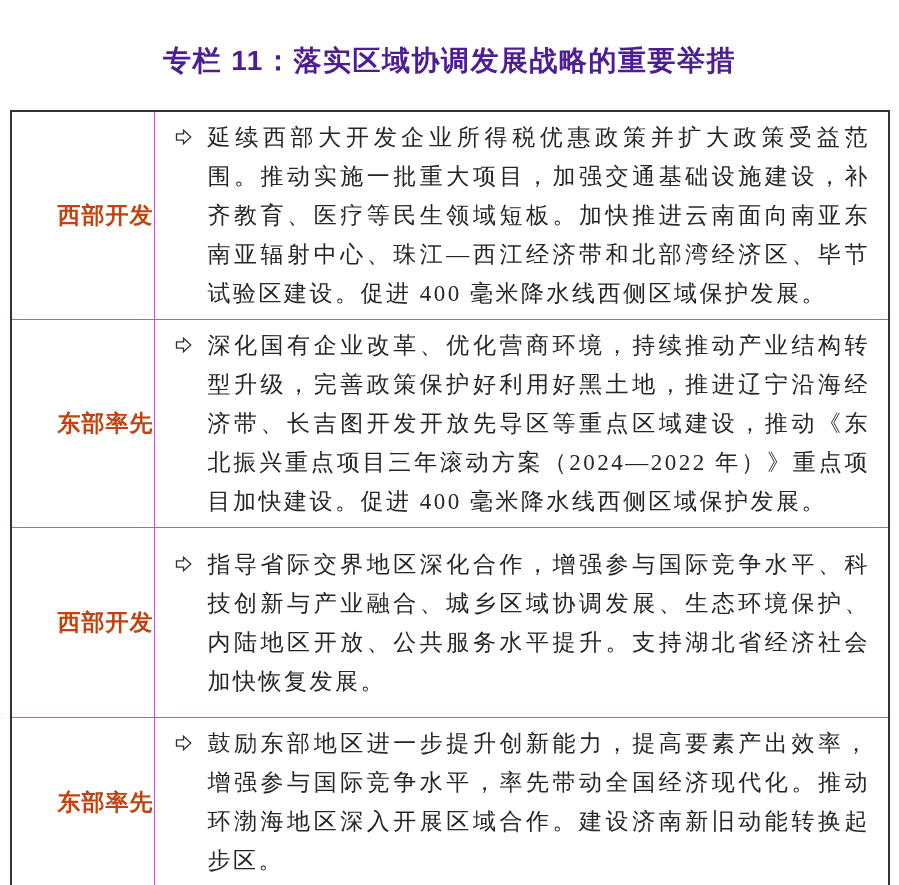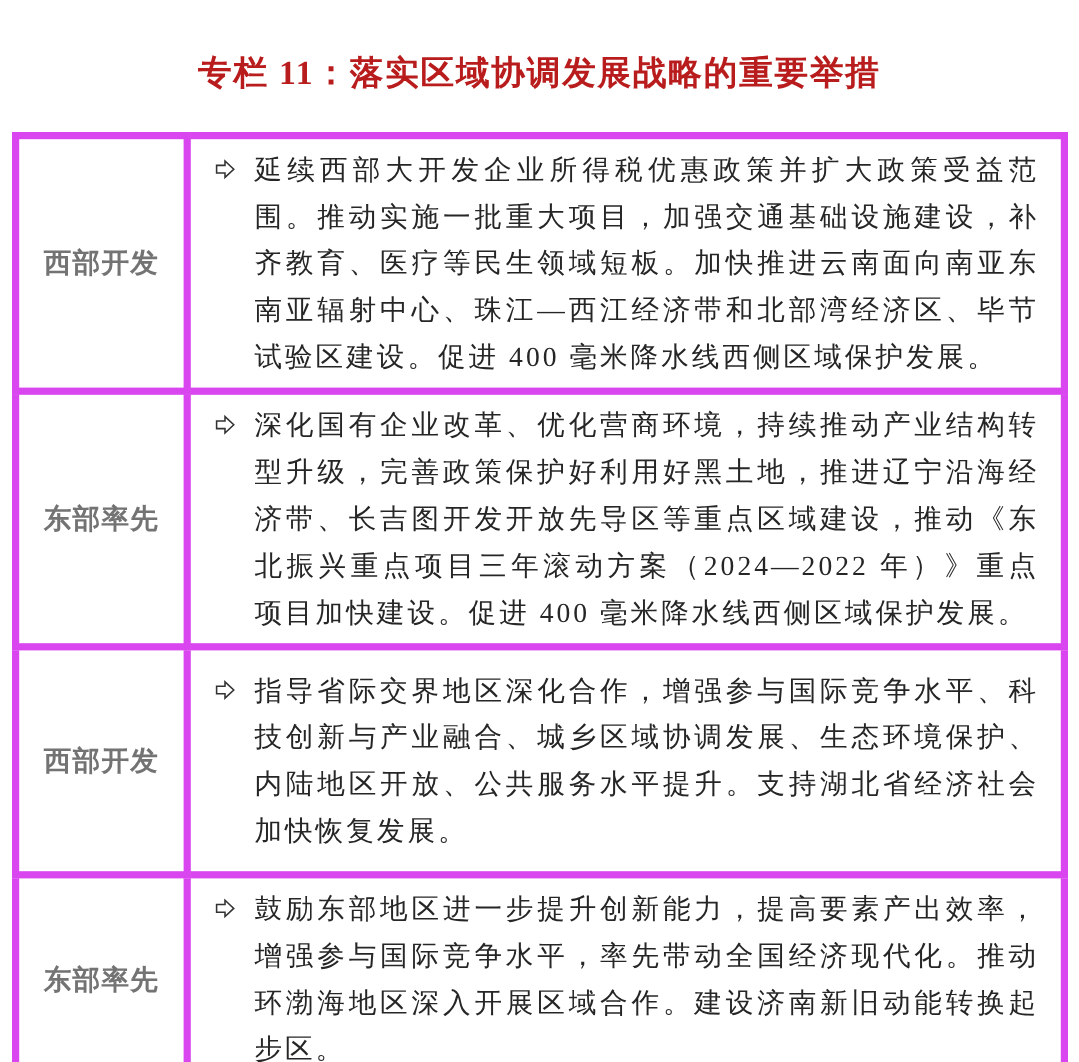--- a/index.html
+++ b/index.html
@@ -11,47 +11,47 @@
   .page {
     width: 899px;
     height: 885px;
     background: #ffffff;
     overflow: hidden;
   }
   .title {
     margin-top: 42px;
     margin-bottom: 0;
     text-align: center;
-    font-family: Liberation Serif, serif;
+    font-family: Liberation Sans, sans-serif;
     font-weight: bold;
     font-size: 28px;
     letter-spacing: 1.5px;
-    color: #b91c1c;
+    color: #4c1d95;
   }
   table.box-table {
     border-collapse: collapse;
     table-layout: fixed;
     width: 880px;
     margin-left: 10px;
     margin-top: 30px;
     border: 2px solid #333333;
   }
   table.box-table th,
   table.box-table td {
-    border: 6px solid #d946ef;
+    border: 1px solid #d946ef;
     vertical-align: middle;
   }
   table.box-table th {
     width: 143px;
-    text-align: center;
+    text-align: right;
     font-family: Liberation Sans, sans-serif;
     font-weight: bold;
     font-size: 23px;
     letter-spacing: 1px;
-    color: #737373;
+    color: #c2410c;
   }
   table.box-table tr:nth-child(1) { height: 207px; }
   table.box-table tr:nth-child(2) { height: 195px; }
   table.box-table tr:nth-child(3) { height: 190px; }
   table.box-table tr:nth-child(4) { height: 156px; }
   .cell {
     display: flex;
     align-items: flex-start;
     padding: 6px 18px 6px 20px;
   }

